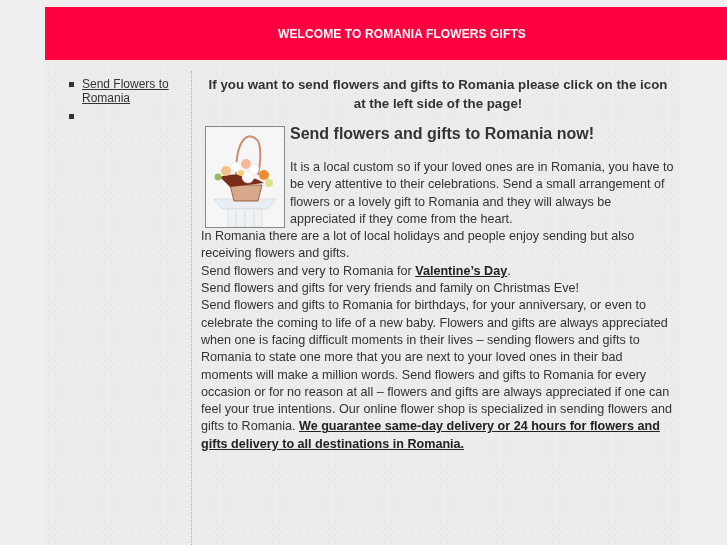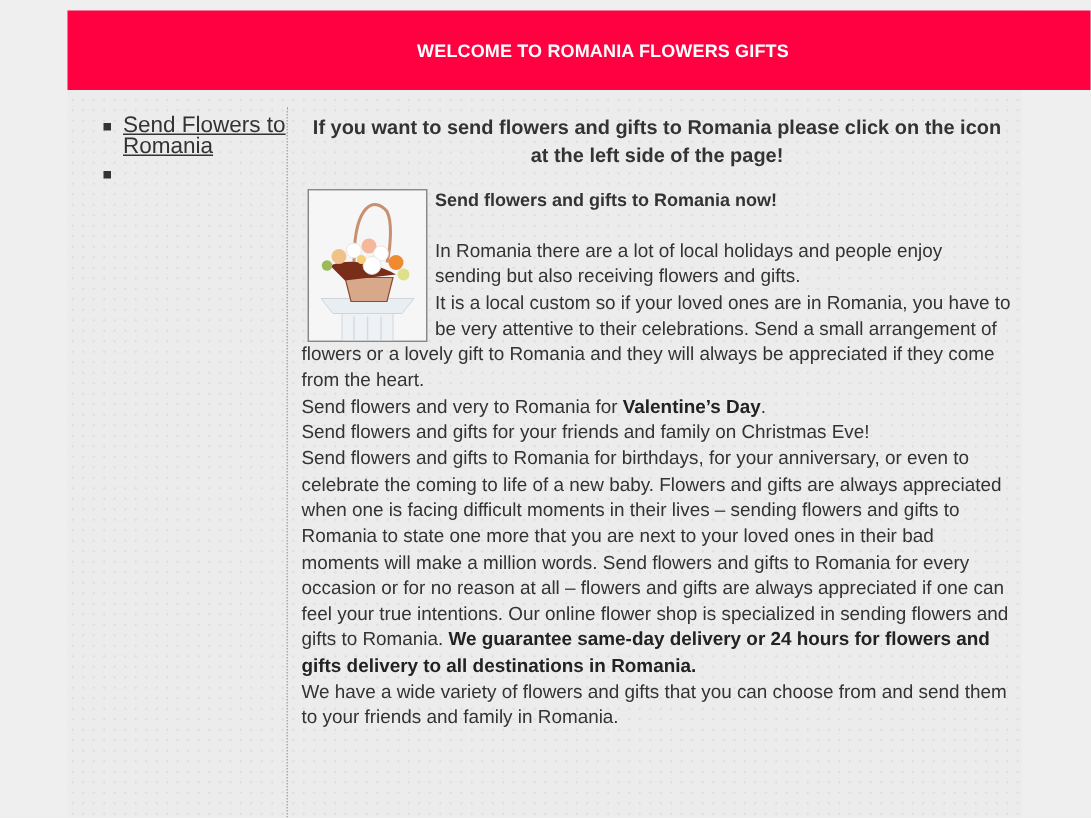--- a/index.html
+++ b/index.html
@@ -19,43 +19,43 @@
   .header {
     position:absolute; left:0; top:0; width:714px; height:53px;
     background:#ff0040;
     color:#fff; font-weight:bold; font-size:12px; letter-spacing:0.1px;
     display:flex; align-items:center; justify-content:center;
   }
   .sidebar {
     position:absolute; left:0; top:70px; width:146px;
   }
   .sidebar ul { list-style:none; margin:0; padding:0 0 0 23px; }
-  .sidebar li { position:relative; padding-left:14px; font-size:15px; line-height:14px; margin-bottom:4px; }
+  .sidebar li { position:relative; padding-left:14px; font-size:12px; line-height:14px; margin-bottom:4px; }
   .sidebar li .bullet {
     position:absolute; left:1px; top:5px; width:5px; height:5px; background:#333;
   }
   .sidebar a { color:#333; text-decoration:underline; }
   .divider {
     position:absolute; left:146px; top:64px; width:0; height:500px;
     border-left:1px dotted #aaa;
   }
   .main {
     position:absolute; left:156px; top:68px; width:474px;
     font-size:12.6px; line-height:17.3px; color:#333;
   }
   .intro {
     text-align:center; font-weight:bold; font-size:13.3px; line-height:19px; margin:0 0 9px 0;
   }
   .product-img {
     float:left; width:78px; height:100px; margin:4px 5px 0 4px;
     border:1px solid #888; background:#f7f7f7; position:relative; overflow:hidden;
   }
-  .h2 { font-weight:bold; font-size:12px; margin:12px 0 17px 0; line-height:17px; }
+  .h2 { font-weight:bold; font-size:16px; margin:12px 0 17px 0; line-height:17px; }
   p { margin:0; }
-  b { color:#222; }
+  b { color:#222;text-decoration:underline; }
 </style>
 </head>
 <body>
 
 <div class="page">
   <div class="header">
     <span>WELCOME TO ROMANIA FLOWERS GIFTS</span>
   </div>
 
   <div class="sidebar">
@@ -96,20 +96,19 @@
         <circle cx="48" cy="42" r="5" fill="#fff" stroke="#ddd" stroke-width="0.5"></circle>
         <circle cx="42" cy="50" r="6" fill="#fff" stroke="#ddd" stroke-width="0.5"></circle>
         <circle cx="58" cy="48" r="5" fill="#f08a30"></circle>
         <circle cx="63" cy="56" r="4" fill="#dfe08a"></circle>
         <circle cx="12" cy="50" r="3.5" fill="#9bbb5a"></circle>
         <circle cx="35" cy="46" r="3" fill="#f4d07a"></circle>
       </svg>
     </div>
 
     <p class="h2">Send flowers and gifts to Romania now!</p>
+    <p>It is a local custom so if your loved ones are in Romania, you have to be very attentive to their celebrations. Send a small arrangement of flowers or a lovely gift to Romania and they will always be appreciated if they come from the heart.</p>
     <p>In Romania there are a lot of local holidays and people enjoy sending but also receiving flowers and gifts.</p>
-    <p>It is a local custom so if your loved ones are in Romania, you have to be very attentive to their celebrations. Send a small arrangement of flowers or a lovely gift to Romania and they will always be appreciated if they come from the heart.</p>
     <p><span>Send flowers and very to Romania for </span><b>Valentine’s Day</b><span>.</span></p>
-    <p>Send flowers and gifts for your friends and family on Christmas Eve!</p>
+    <p>Send flowers and gifts for very friends and family on Christmas Eve!</p>
     <p><span>Send flowers and gifts to Romania for birthdays, for your anniversary, or even to celebrate the coming to life of a new baby. Flowers and gifts are always appreciated when one is facing difficult moments in their lives – sending flowers and gifts to Romania to state one more that you are next to your loved ones in their bad moments will make a million words. Send flowers and gifts to Romania for every occasion or for no reason at all – flowers and gifts are always appreciated if one can feel your true intentions. Our online flower shop is specialized in sending flowers and gifts to Romania. </span><b>We guarantee same-day delivery or 24 hours for flowers and gifts delivery to all destinations in Romania.</b></p>
-    <p>We have a wide variety of flowers and gifts that you can choose from and send them to your friends and family in Romania.</p>
   </div>
 </div>
 
 </body></html>

